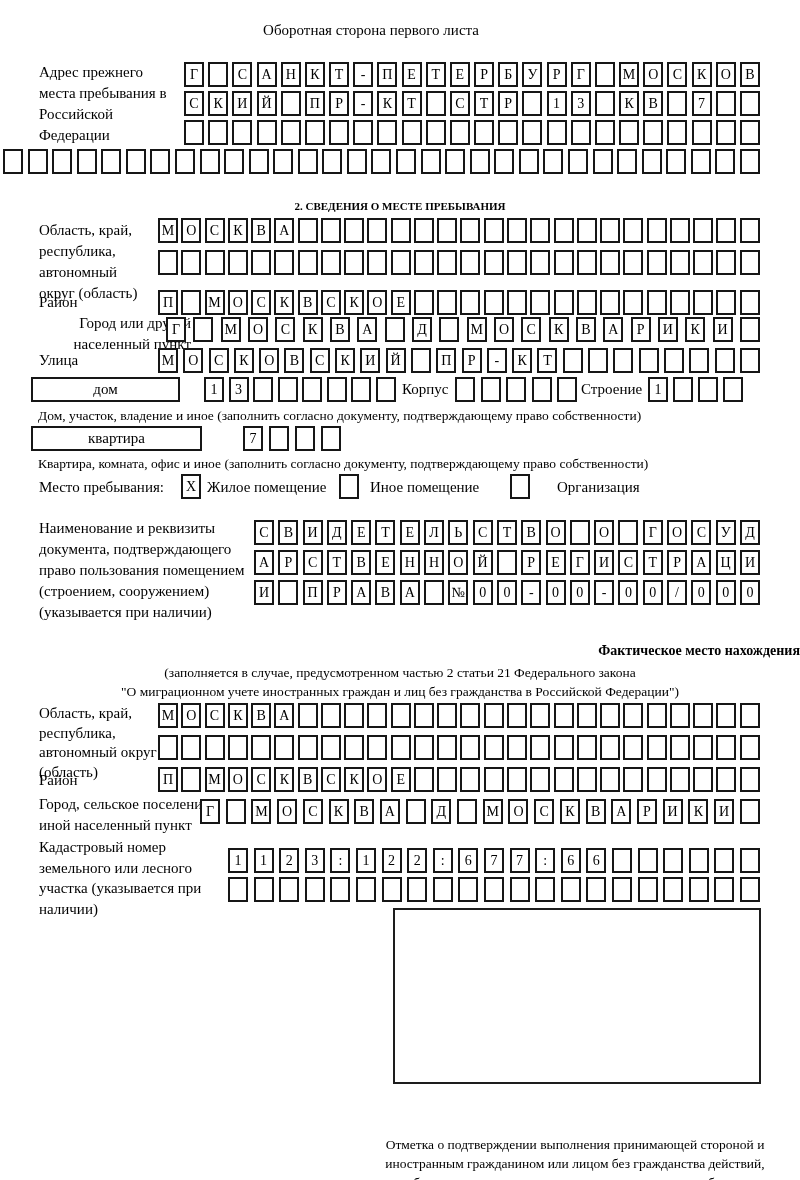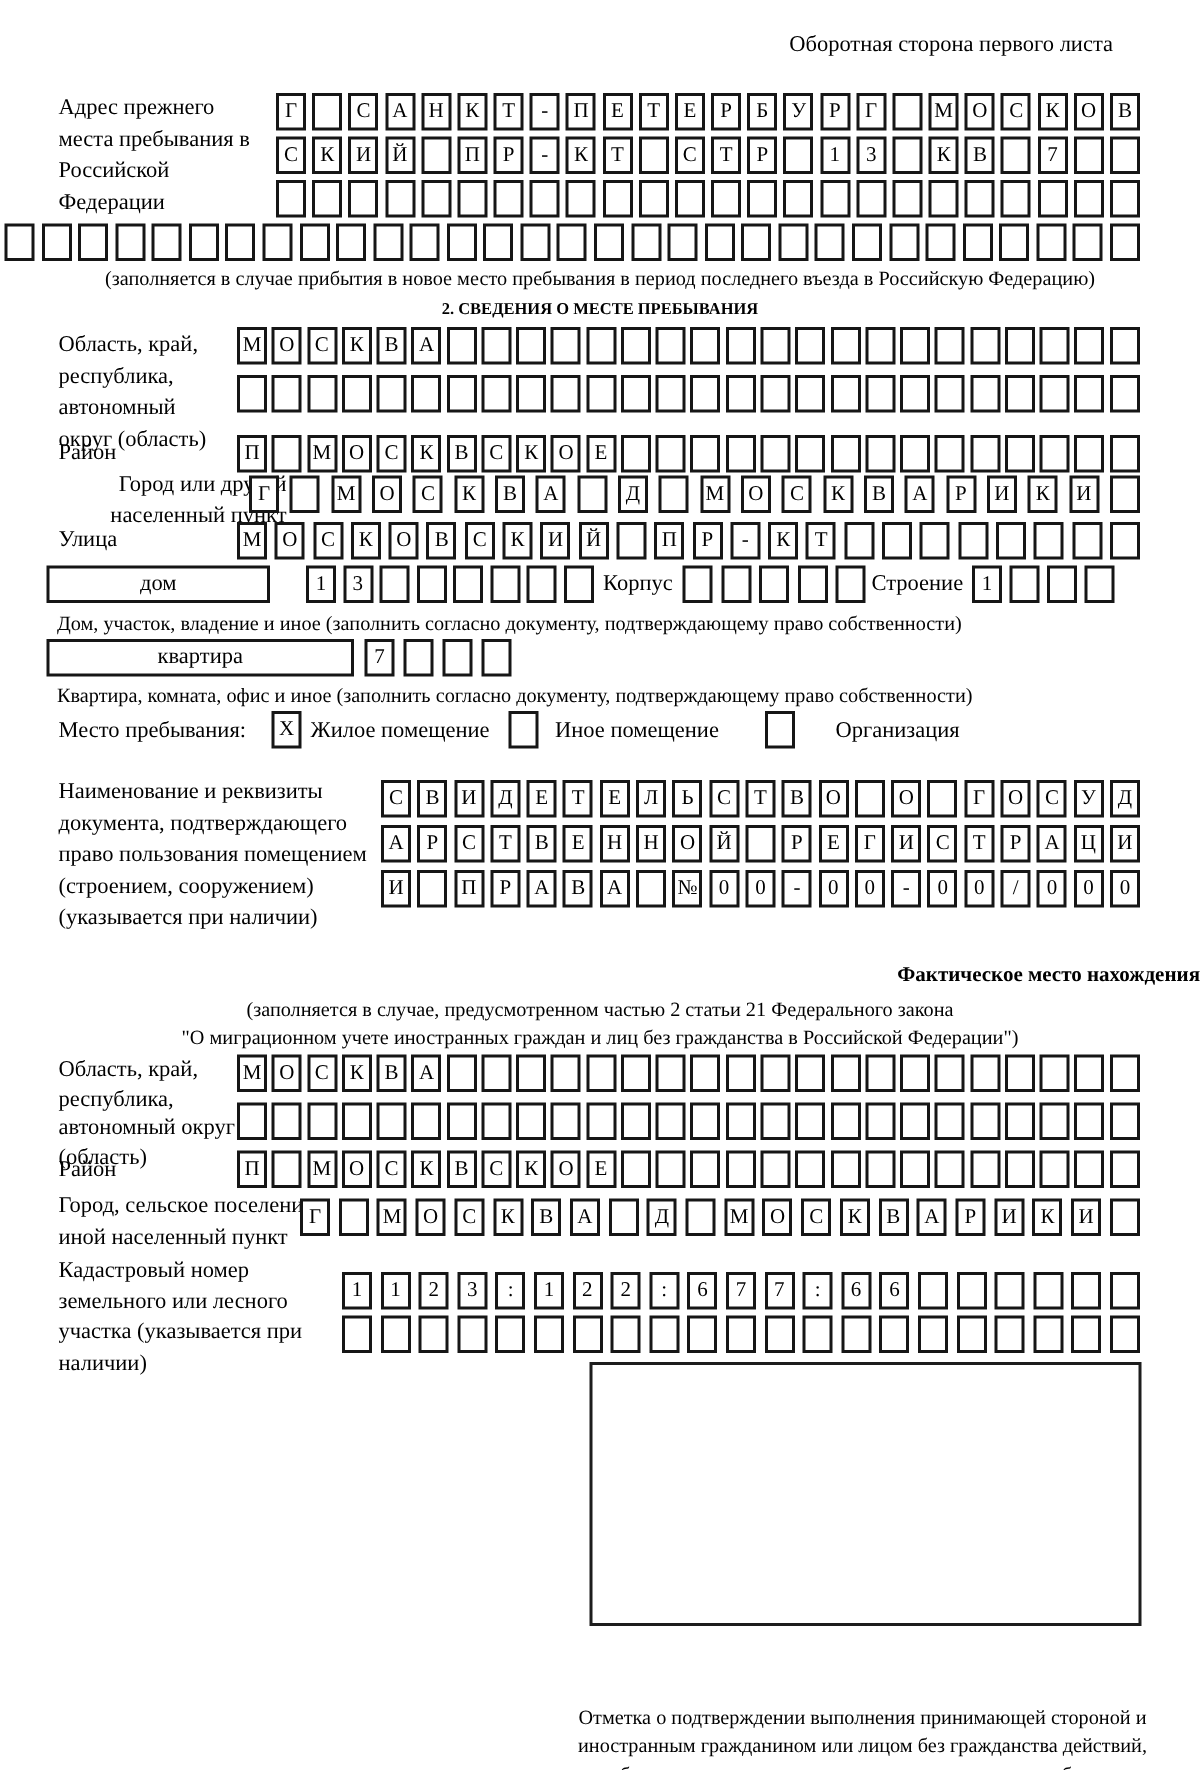--- a/index.html
+++ b/index.html
@@ -15,21 +15,21 @@
   .bigbox{position:absolute;height:25px;border:2px solid #161616;box-sizing:border-box;
         display:flex;align-items:center;justify-content:center;font-size:15px;background:#fff;}
   .cb{position:absolute;}
   .stamp{position:absolute;border:2px solid #1d1d1d;background:#fff;}
 </style>
 </head>
 <body>
 
 <div class="page">
 
-  <div class="lbl" style="left:0;top:20px;width:742px;text-align:right;">Оборотная сторона первого листа</div>
+  <div class="lbl" style="left:0;top:20px;width:742px;text-align:center;">Оборотная сторона первого листа</div>
 
   <div class="lbl" style="left:39px;top:62px;width:132px;">Адрес прежнего места пребывания в Российской Федерации</div>
   <div class="boxrow" style="left:184px;top:62px;width:576px;">
       <div class="cell">Г</div>
       <div class="cell"></div>
       <div class="cell">С</div>
       <div class="cell">А</div>
       <div class="cell">Н</div>
       <div class="cell">К</div>
       <div class="cell">Т</div>
@@ -129,21 +129,20 @@
       <div class="cell"></div>
       <div class="cell"></div>
       <div class="cell"></div>
       <div class="cell"></div>
       <div class="cell"></div>
       <div class="cell"></div>
       <div class="cell"></div>
       <div class="cell"></div>
       <div class="cell"></div>
     </div>
-  <div class="note center" style="top:177px;">(заполняется в случае прибытия в новое место пребывания в период последнего въезда в Российскую Федерацию)</div>
 
   <div class="lbl center bold" style="top:196px;font-size:11px;">2. СВЕДЕНИЯ О МЕСТЕ ПРЕБЫВАНИЯ</div>
 
   <div class="lbl" style="left:39px;top:220px;width:112px;">Область, край, республика, автономный округ (область)</div>
   <div class="boxrow" style="left:158px;top:218px;width:602px;">
       <div class="cell">М</div>
       <div class="cell">О</div>
       <div class="cell">С</div>
       <div class="cell">К</div>
       <div class="cell">В</div>
@@ -303,21 +302,21 @@
     </div>
   <div class="lbl" style="left:581px;top:379px;">Строение</div>
   <div class="boxrow" style="left:648px;top:377px;width:95px;">
       <div class="cell">1</div>
       <div class="cell"></div>
       <div class="cell"></div>
       <div class="cell"></div>
     </div>
   <div class="note" style="left:38px;top:407px;">Дом, участок, владение и иное (заполнить согласно документу, подтверждающему право собственности)</div>
 
-  <div class="bigbox" style="left:31px;top:426px;width:205px;">квартира</div>
+  <div class="bigbox" style="left:31px;top:426px;width:171px;">квартира</div>
   <div class="boxrow" style="left:243px;top:426px;width:98px;">
       <div class="cell">7</div>
       <div class="cell"></div>
       <div class="cell"></div>
       <div class="cell"></div>
     </div>
   <div class="note" style="left:38px;top:455px;">Квартира, комната, офис и иное (заполнить согласно документу, подтверждающему право собственности)</div>
 
   <div class="lbl" style="left:39px;top:477px;">Место пребывания:</div>
   <div class="cell cb" style="left:181px;top:474px;">X</div>

